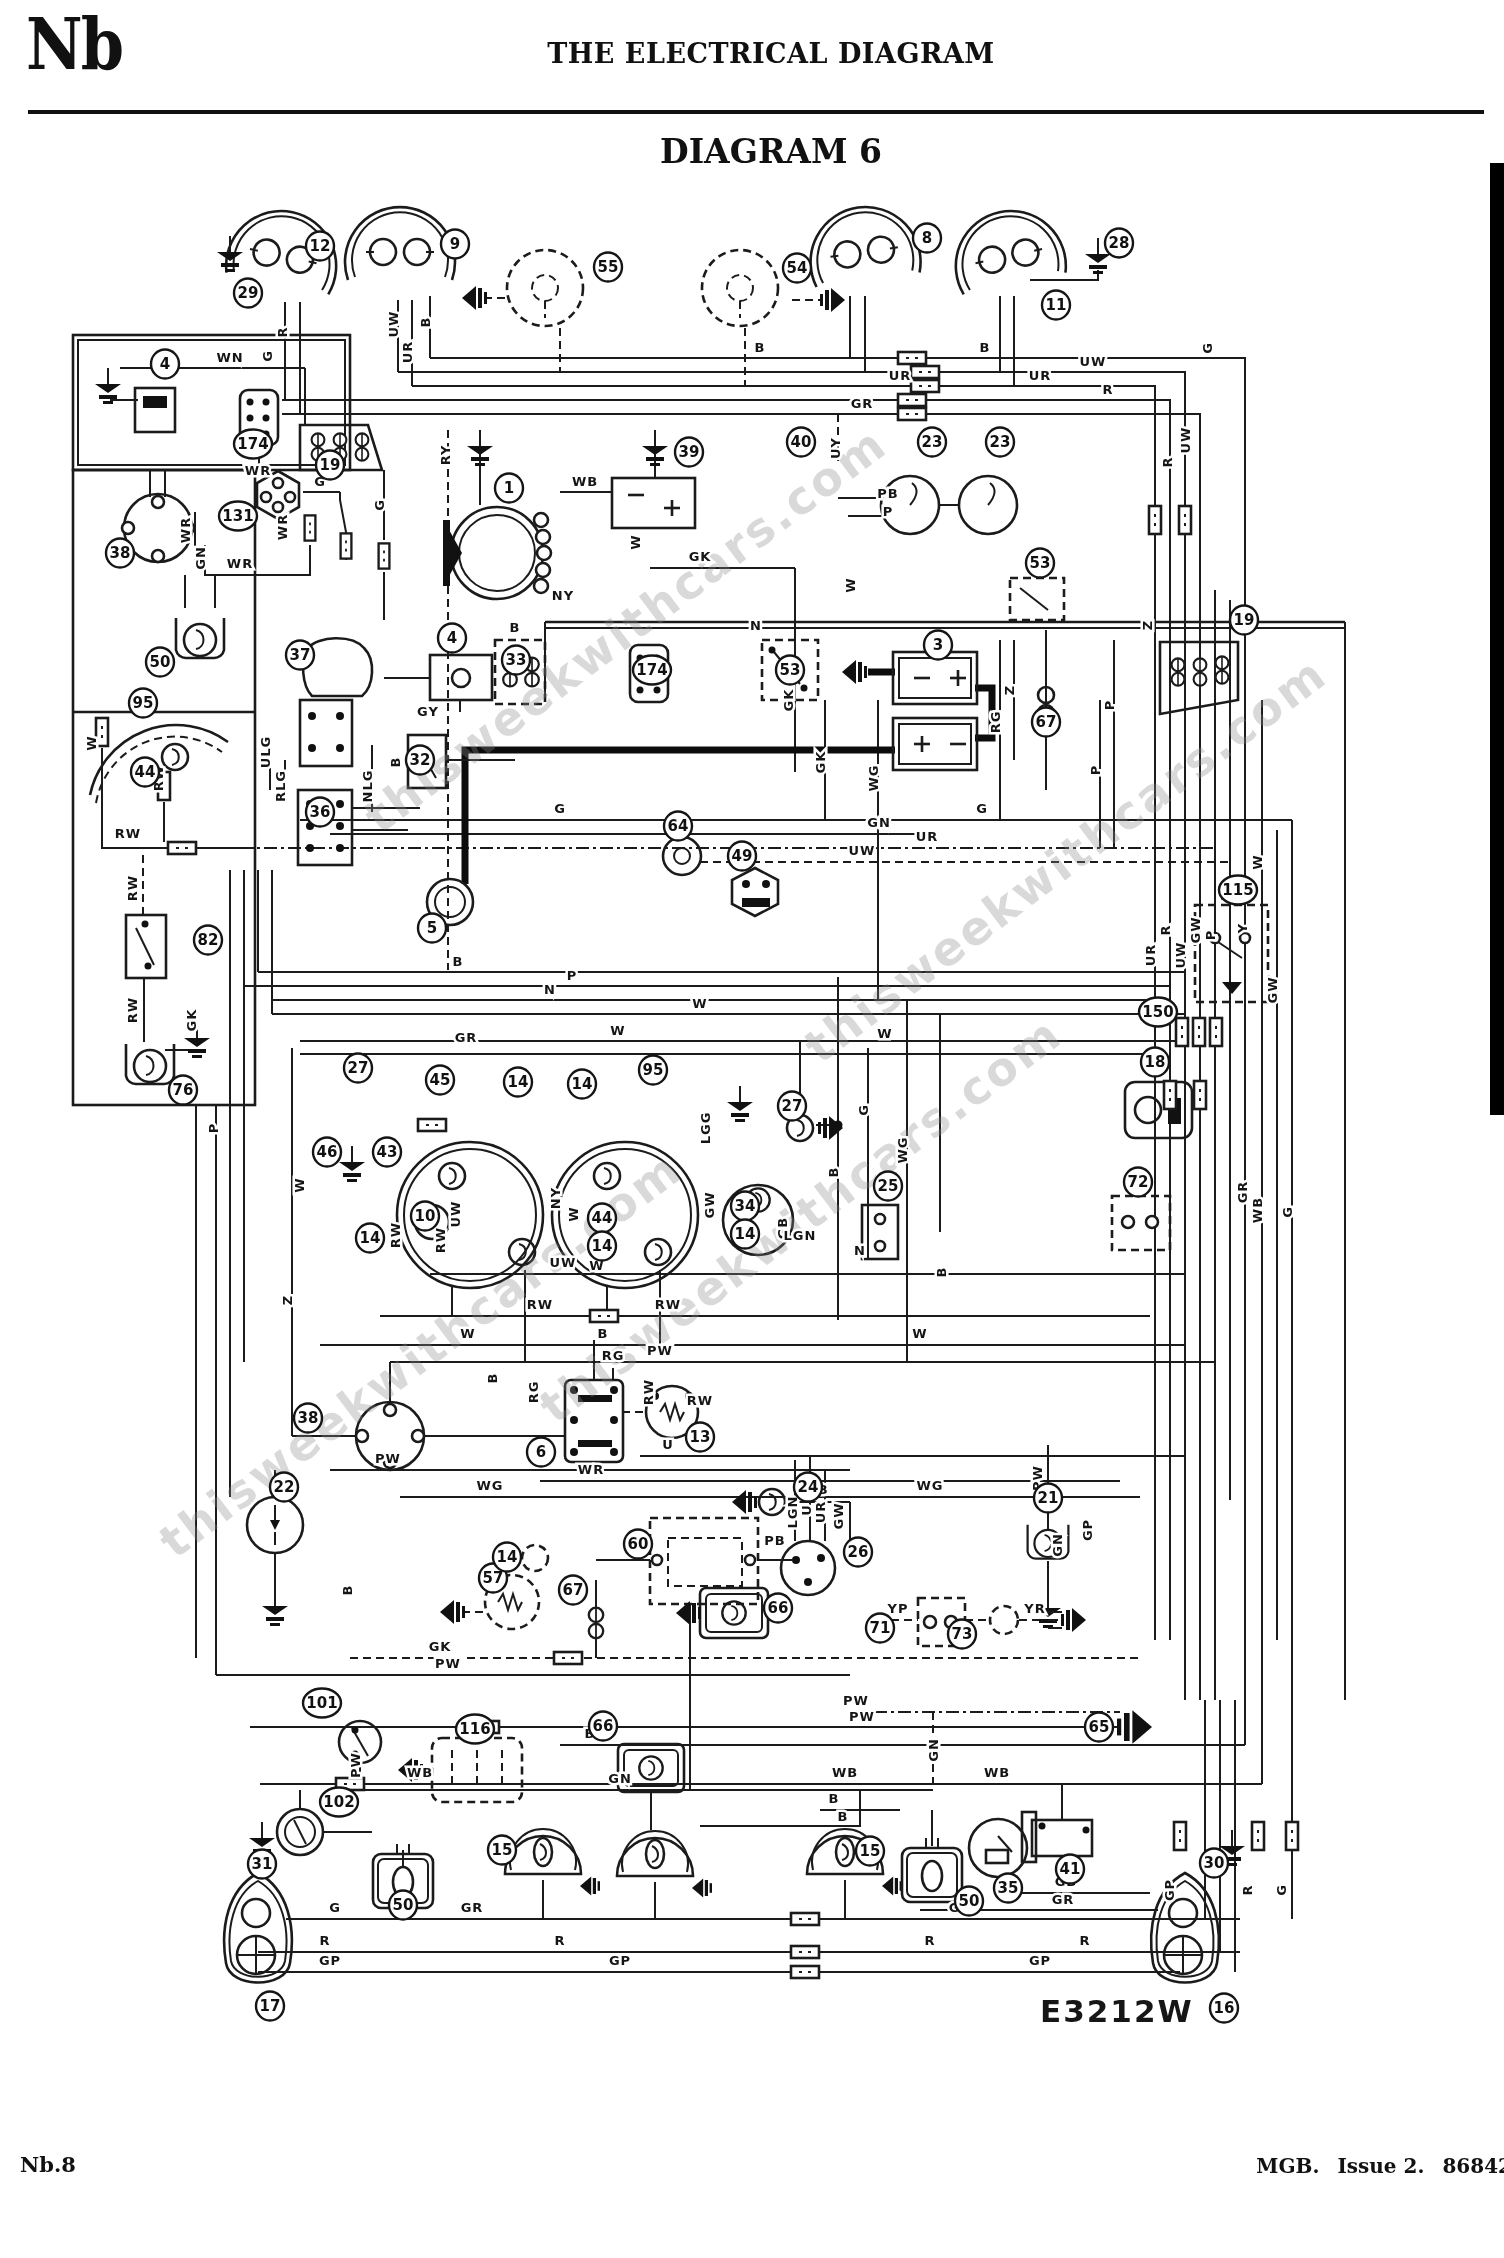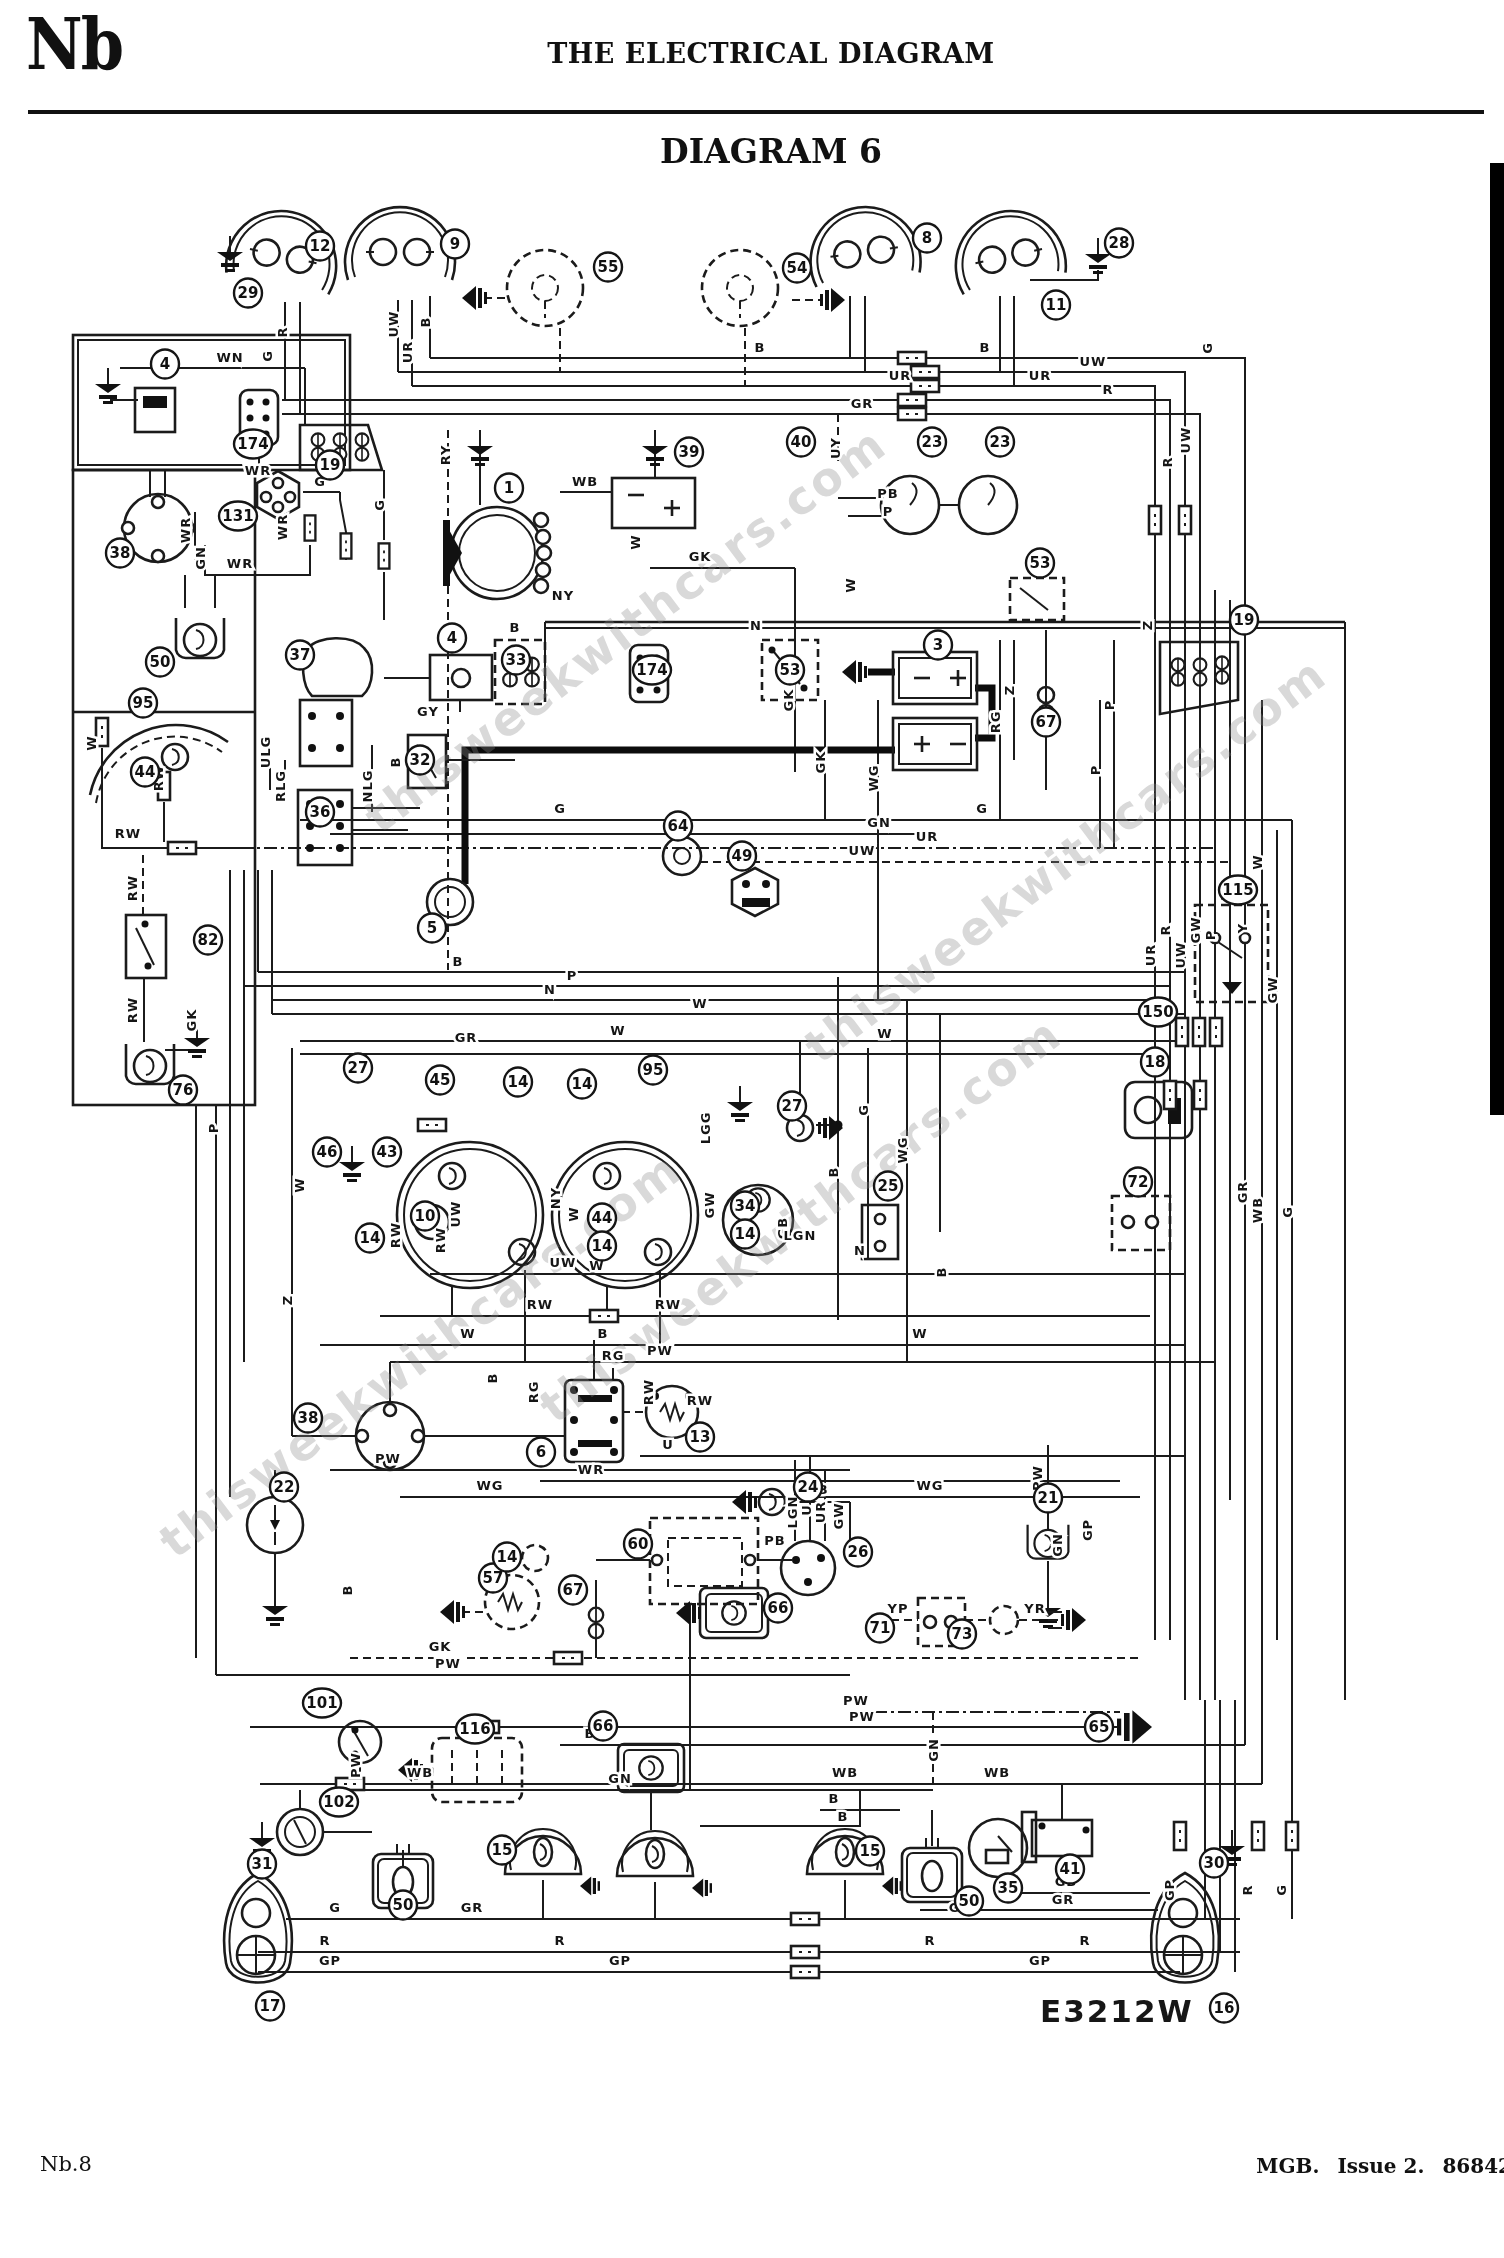--- a/index.html
+++ b/index.html
@@ -5,21 +5,21 @@
   html,body{margin:0;padding:0;background:#e8e8e8;}
   #page{position:relative;width:1504px;height:2258px;background:#ffffff;overflow:hidden;
         font-family:"DejaVu Serif","Liberation Serif",serif;color:#111;padding-left:38px;}
   
   #logo{position:absolute;left:26px;top:8px;font-size:62px;font-weight:bold;letter-spacing:-2px;transform:scaleY(1.15);}
   #main-title{position:absolute;left:0;top:38px;width:100%;text-align:center;font-size:27px;font-weight:bold;letter-spacing:.5px;}
   #rule{position:absolute;left:28px;top:110px;width:1456px;height:4px;background:#111;}
   #diagram-title{position:absolute;left:0;top:132px;width:100%;text-align:center;font-size:33px;font-weight:bold;}
   #diagram-subtitle{position:absolute;left:0;top:168px;width:100%;text-align:center;font-size:21px;font-weight:bold;}
   
-  #footer-left{position:absolute;left:40px;top:2152px;font-size:21px;font-weight:normal;}
+  #footer-left{position:absolute;left:20px;top:2152px;font-size:21px;font-weight:bold;}
   #footer-right{position:absolute;right:30px;top:2154px;font-size:20px;font-weight:bold;}
   #footer-right span{margin-left:18px;}
   #scan-strip{position:absolute;left:1490px;top:163px;width:14px;height:952px;background:#000;}
   svg{position:absolute;left:0;top:0;}
   svg text{font-family:"DejaVu Sans","Liberation Sans",sans-serif;}
   .w{stroke:#1b1b1b;stroke-width:2;fill:none;}
   .w3{stroke:#1b1b1b;stroke-width:2.6;fill:none;}
   .thick{stroke:#0c0c0c;stroke-width:7;fill:none;}
   .dash{stroke-dasharray:8 5;}
   .dashdot{stroke-dasharray:13 4 3 4;}

